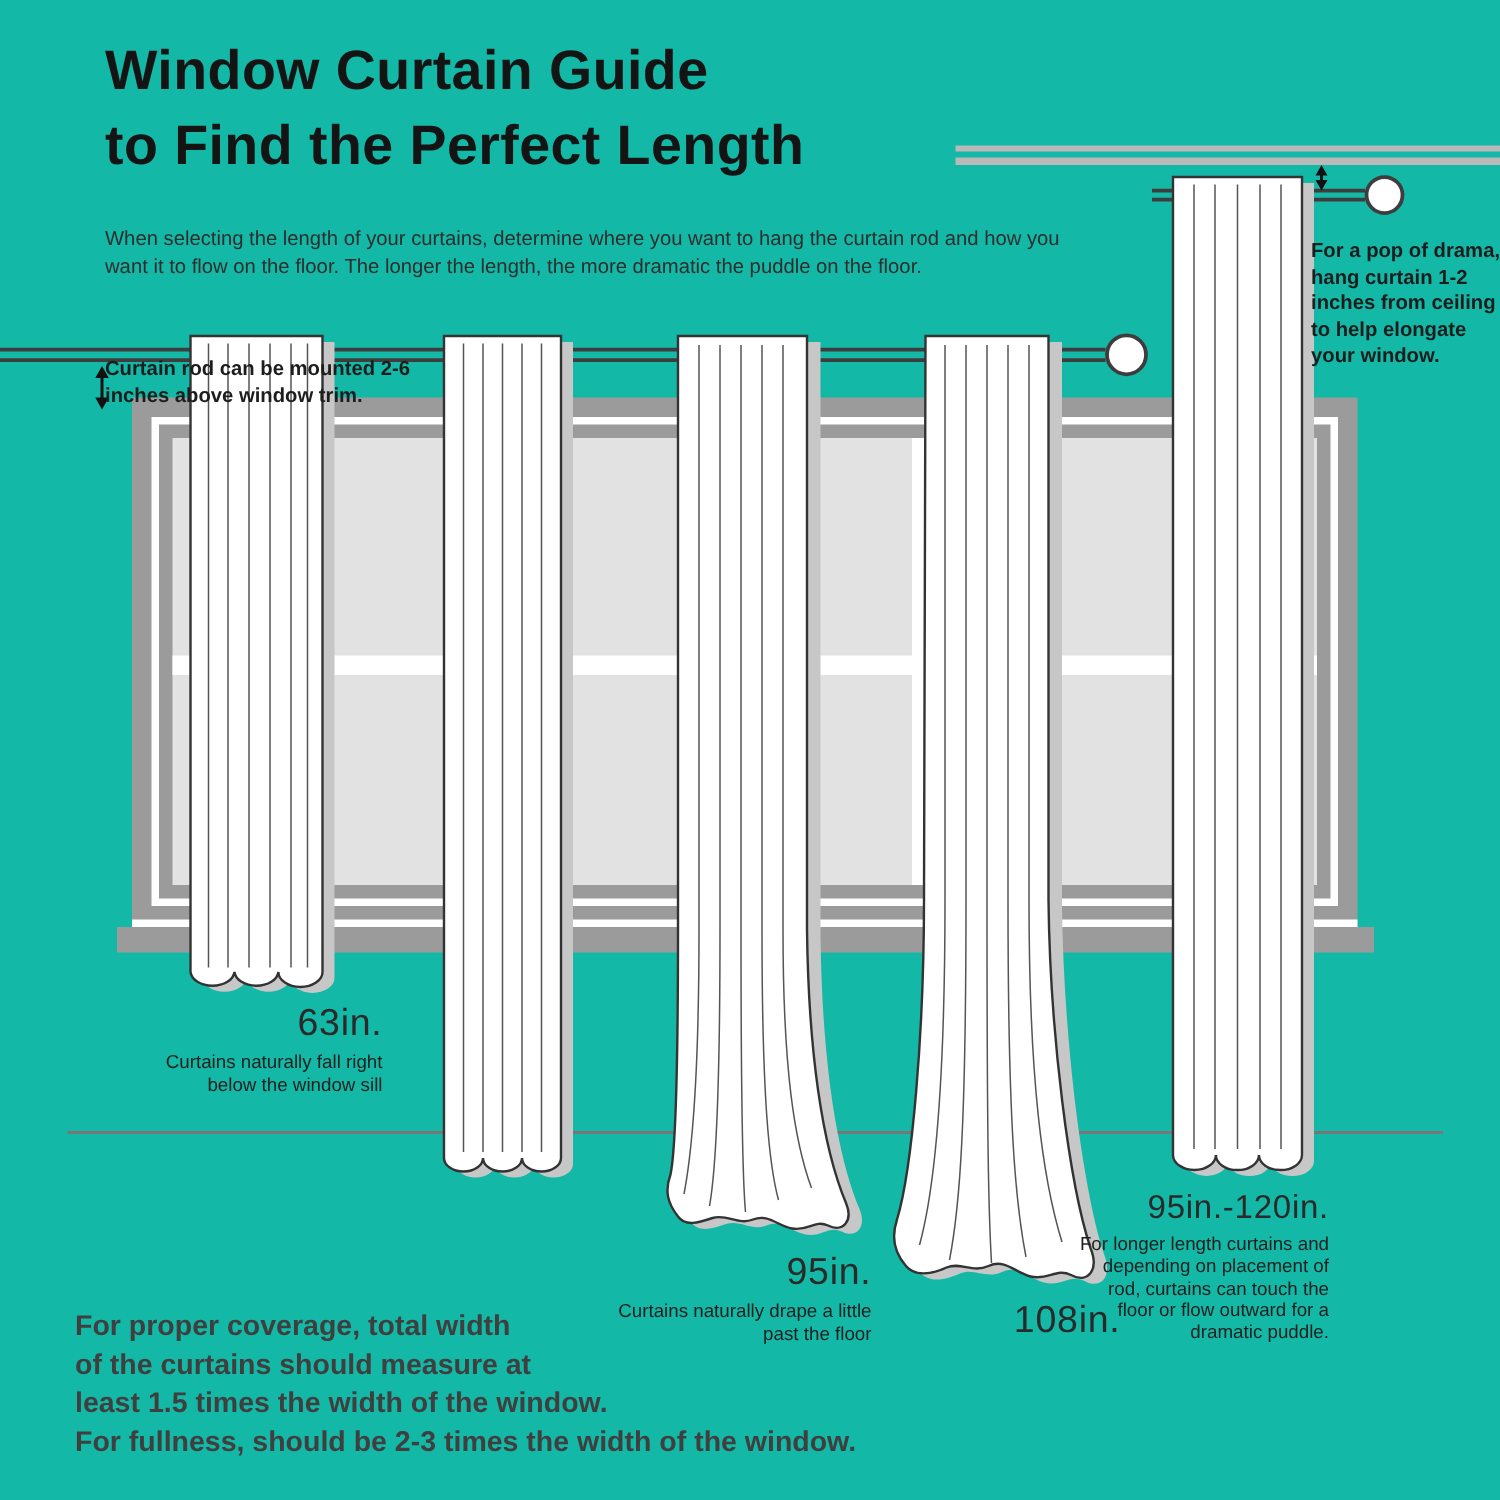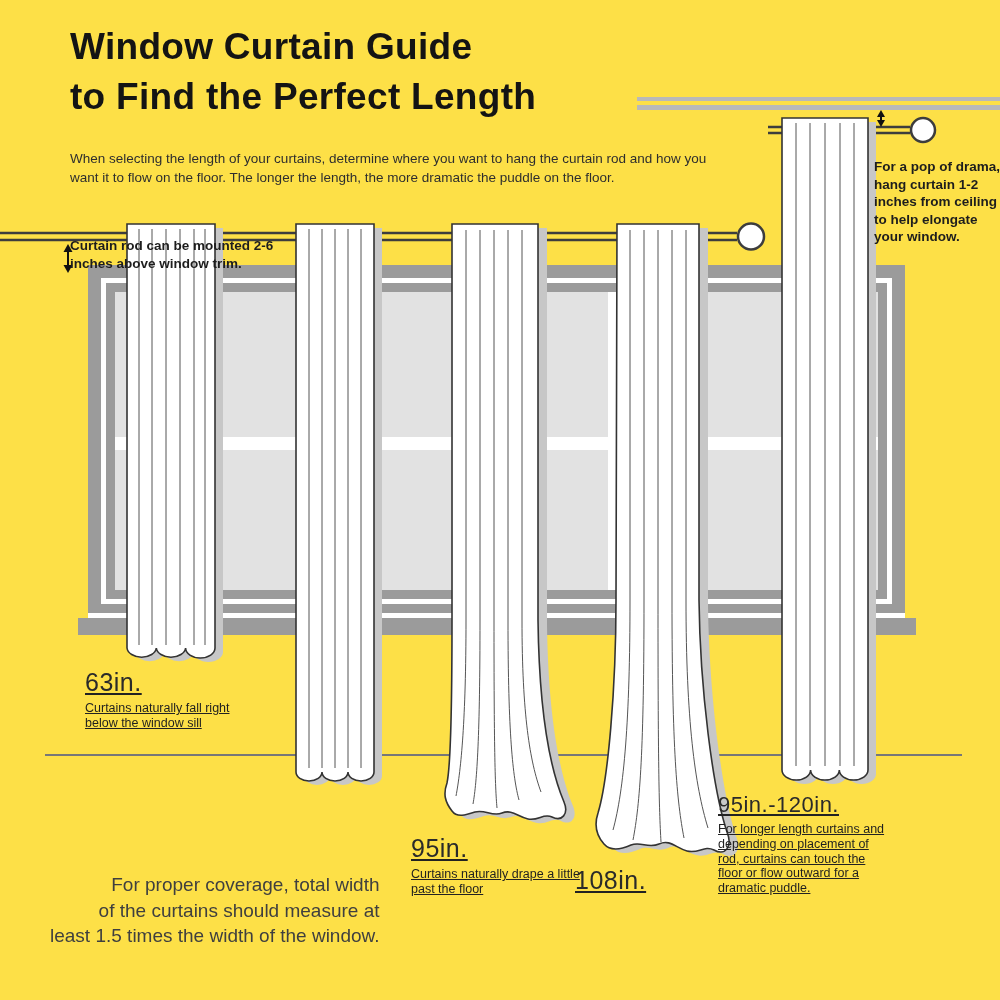--- a/index.html
+++ b/index.html
@@ -1,27 +1,27 @@
 <!DOCTYPE html>
 <html><head>
 <meta charset="utf-8">
 <style>
   html,body{margin:0;padding:0;background:#ffffff;}
-  .canvas{position:relative;width:1000px;height:1000px;background:#fde047;
+  .canvas{position:relative;width:1000px;height:1000px;background:#14b8a6;
           font-family:"Liberation Sans",sans-serif;color:#1f1f1f;overflow:hidden;}
   .abs{position:absolute;}
   .title{left:70px;top:22px;font-size:37px;font-weight:700;line-height:50px;color:#141414;letter-spacing:.3px;}
   .intro{left:70px;top:150px;width:648px;font-size:13.5px;line-height:1.38;color:#2e2e2e;}
   .rod-note{left:70px;top:189px;width:218px;font-size:13.5px;font-weight:700;line-height:1.3;color:#1d1d1d;margin-top:48px;}
   .ceiling-note{left:874px;top:158px;width:130px;font-size:13.5px;font-weight:700;line-height:1.3;color:#1d1d1d;}
-  .curtain-label{position:absolute;text-align:left;color:#222;text-decoration:underline;}
+  .curtain-label{position:absolute;text-align:right;color:#222;}
   .curtain-label .len{font-size:25px;letter-spacing:.5px;color:#2a2a2a;}
   .curtain-label .len.small{font-size:22px;}
   .curtain-label .desc{margin-top:4px;font-size:12.5px;line-height:1.18;color:#1f1f1f;}
-  .footer{left:50px;top:872px;font-size:19px;font-weight:400;line-height:25.5px;color:#3f3f3f;text-align:right;}
+  .footer{left:50px;top:872px;font-size:19px;font-weight:700;line-height:25.5px;color:#3f3f3f;}
   svg.diagram{position:absolute;left:0;top:0;}
 </style>
 </head>
 <body>
 
 <div class="canvas">
 
   <svg class="diagram" width="1000" height="1000" viewBox="0 0 1000 1000">
 
     <g>
@@ -157,15 +157,16 @@
 
   <div class="curtain-label" style="left:718px;top:792px;width:168px">
     <div class="len small">95in.-120in.</div>
     <div class="desc">For longer length curtains and depending on placement of rod, curtains can touch the floor or flow outward for a dramatic puddle.</div>
   </div>
 
   <div class="abs footer">
     <div>For proper coverage, total width</div>
     <div>of the curtains should measure at</div>
     <div>least 1.5 times the width of the window.</div>
+    <div>For fullness, should be 2-3 times the width of the window.</div>
   </div>
 
 </div>
 
 </body></html>

